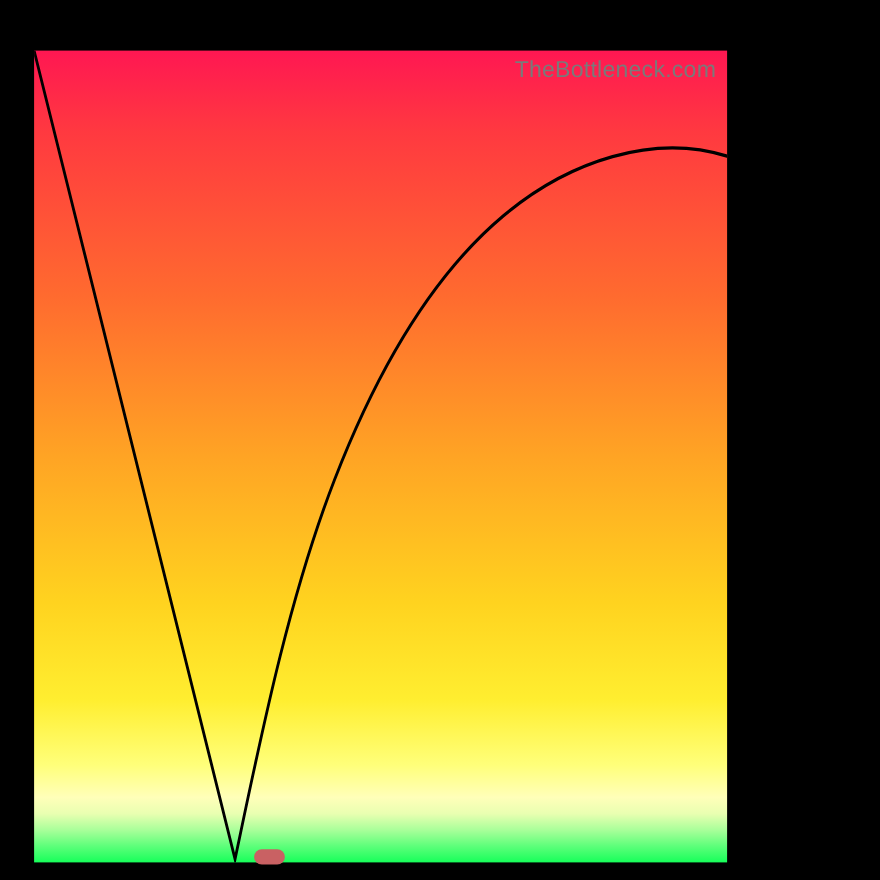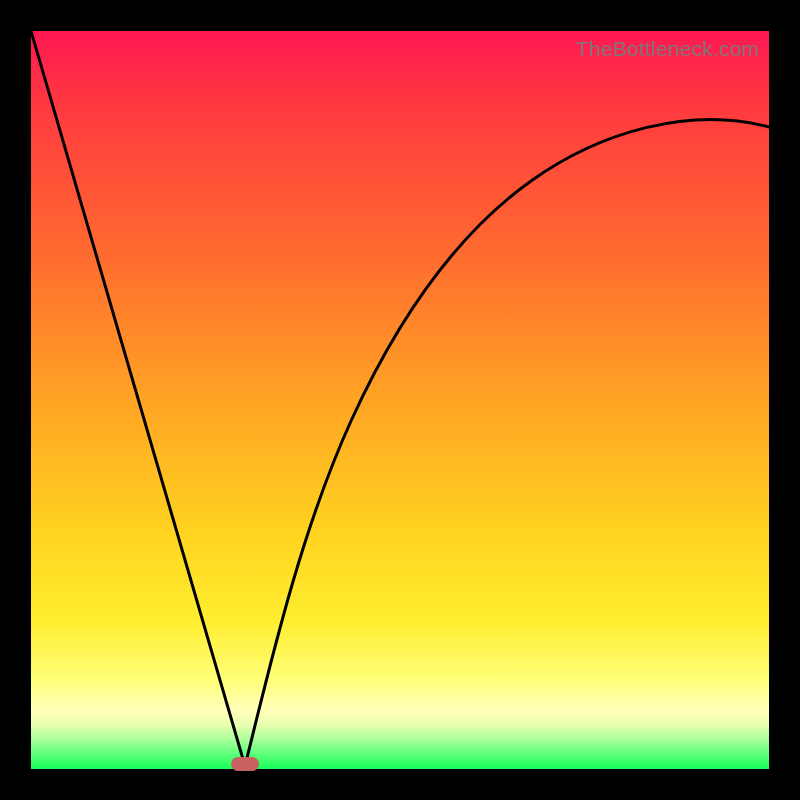--- a/index.html
+++ b/index.html
@@ -13,22 +13,22 @@
   }
   .frame {
     position: relative;
     width: 800px;
     height: 800px;
     background: #000;
   }
   .plot {
     position: absolute;
     left: 31px;
-    top: 31px;
-    width: 738px;
+    top: 46px;
+    width: 630px;
     height: 738px;
     
     background: linear-gradient(
       to bottom,
       #ff1752 0%,
       #ff3940 10%,
       #ff6a2f 30%,
       #ffa424 50%,
       #ffd31f 68%,
       #ffee30 80%,

